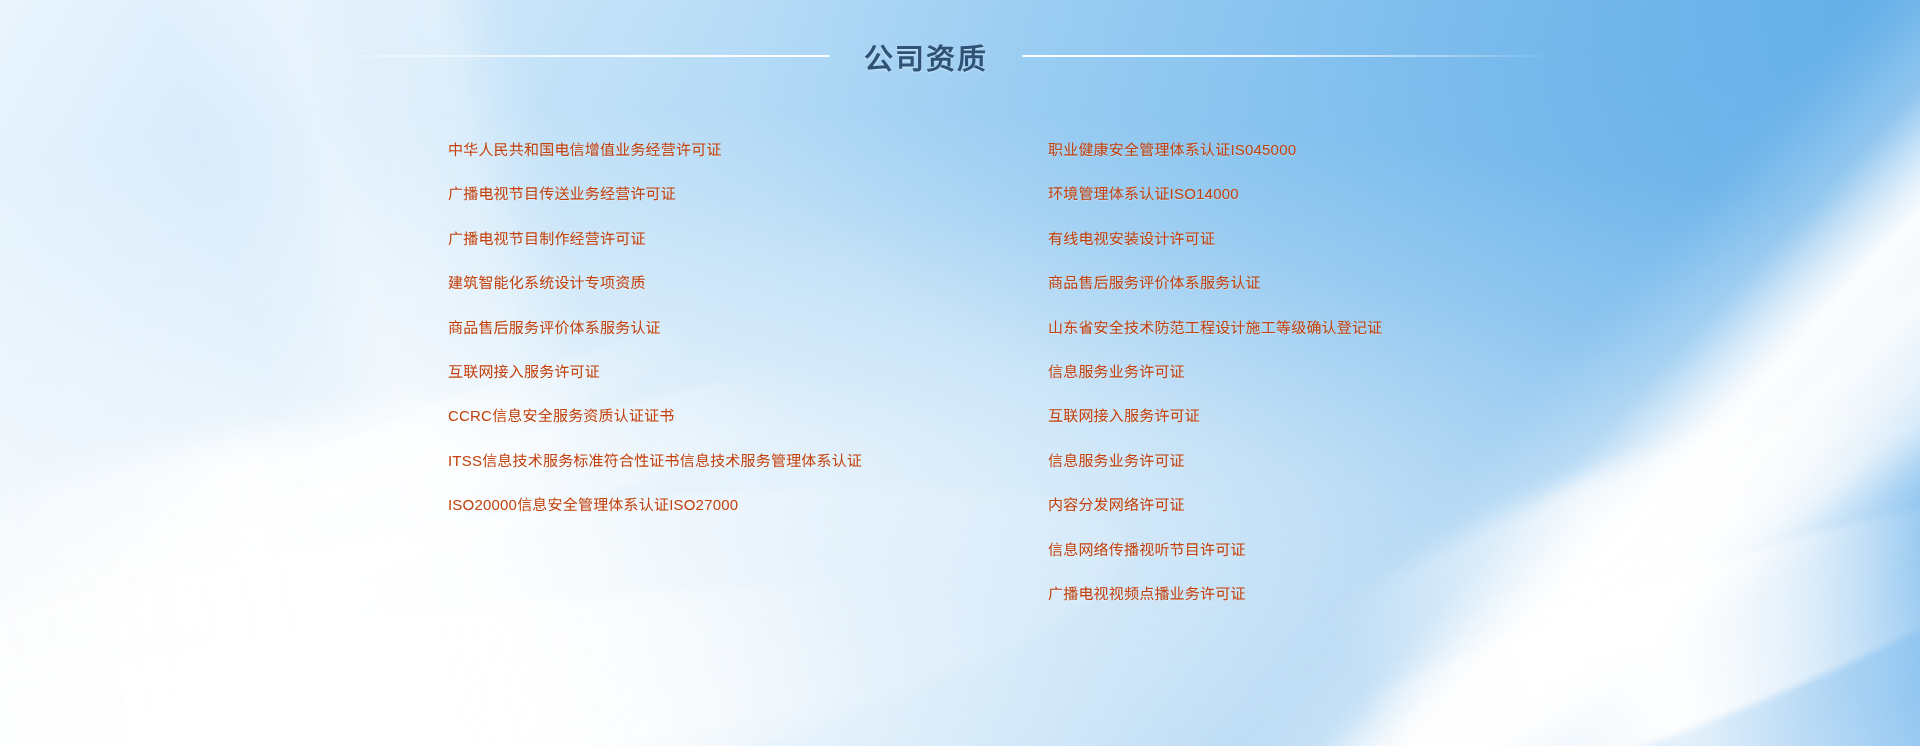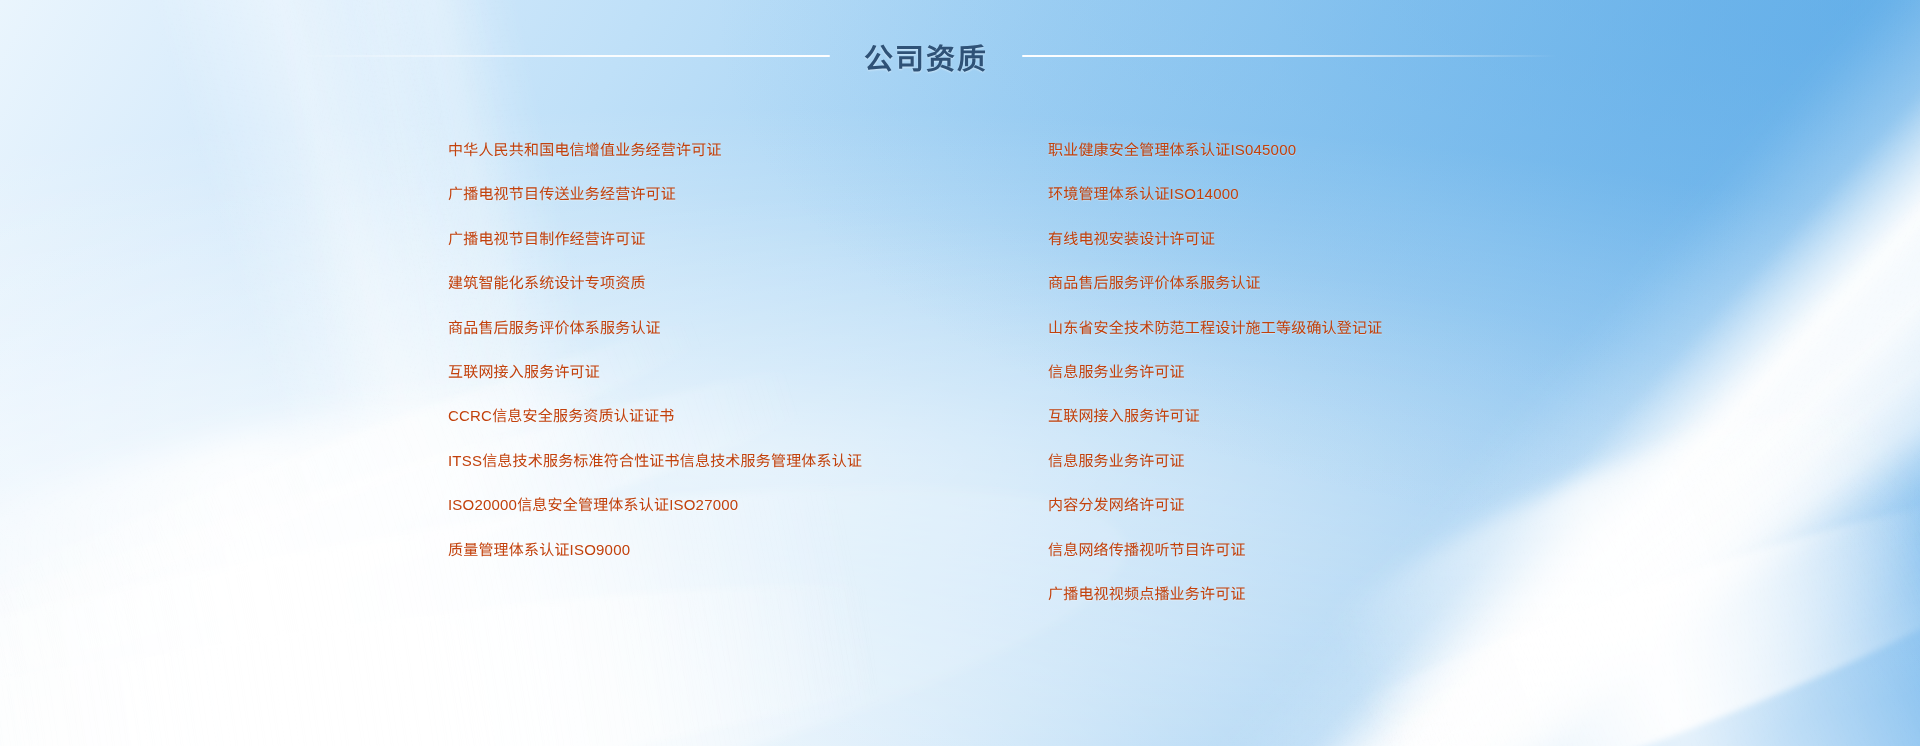--- a/index.html
+++ b/index.html
@@ -232,21 +232,20 @@
     <div class="col col-left">
       <div class="qual-item">中华人民共和国电信增值业务经营许可证</div>
       <div class="qual-item">广播电视节目传送业务经营许可证</div>
       <div class="qual-item">广播电视节目制作经营许可证</div>
       <div class="qual-item">建筑智能化系统设计专项资质</div>
       <div class="qual-item">商品售后服务评价体系服务认证</div>
       <div class="qual-item">互联网接入服务许可证</div>
       <div class="qual-item">CCRC信息安全服务资质认证证书</div>
       <div class="qual-item">ITSS信息技术服务标准符合性证书信息技术服务管理体系认证</div>
       <div class="qual-item">ISO20000信息安全管理体系认证ISO27000</div>
-      <div class="qual-item">质量管理体系认证ISO9000</div>
     </div>
 
     <div class="col col-right">
       <div class="qual-item">职业健康安全管理体系认证IS045000</div>
       <div class="qual-item">环境管理体系认证ISO14000</div>
       <div class="qual-item">有线电视安装设计许可证</div>
       <div class="qual-item">商品售后服务评价体系服务认证</div>
       <div class="qual-item">山东省安全技术防范工程设计施工等级确认登记证</div>
       <div class="qual-item">信息服务业务许可证</div>
       <div class="qual-item">互联网接入服务许可证</div>

